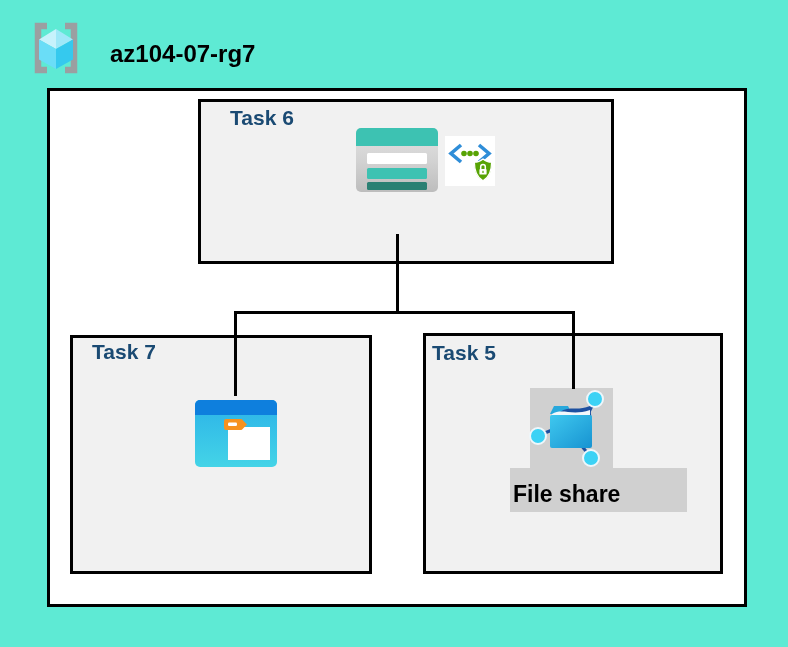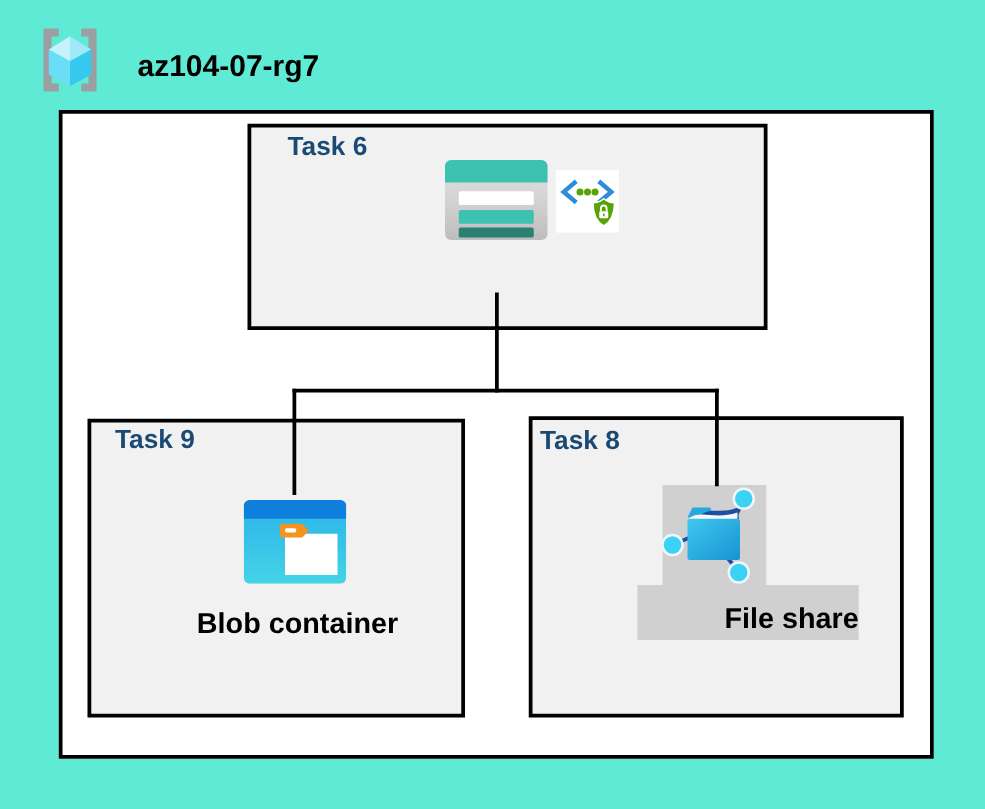--- a/index.html
+++ b/index.html
@@ -17,21 +17,21 @@
   #task1-box{left:198px;top:99px;width:416px;height:165px;}
   #task2-box{left:70px;top:335px;width:302px;height:239px;}
   #task3-box{left:423px;top:333px;width:300px;height:241px;}
   .task-label{font-size:21px;font-weight:bold;color:#1a4a73;white-space:nowrap;}
   #task1-label{left:230px;top:106px;}
   #task2-label{left:92px;top:340px;}
   #task3-label{left:432px;top:341px;}
   .item-label{font-size:23px;font-weight:bold;color:#000;white-space:nowrap;text-align:center;}
   #storage-label{left:197px;top:200px;width:400px;}
   #blob-label{left:138px;top:485px;width:200px;}
-  #fileshare-label{left:540px;top:481px;width:130px;text-align:right;padding-left:17px;}
+  #fileshare-label{left:510px;top:481px;width:130px;text-align:left;padding-left:3px;}
   
   .line{background:#000;z-index:5;}
   #conn-v-main{left:396px;top:234px;width:3px;height:80px;}
   #conn-h{left:234px;top:311px;width:341px;height:3px;}
   #conn-v-left{left:234px;top:311px;width:3px;height:85px;}
   #conn-v-right{left:572px;top:311px;width:3px;height:78px;}
   
   #rg-icon{left:24px;top:16px;}
   #storage-icon{left:355px;top:127px;}
   #secure-icon{left:445px;top:136px;background:#fff;}
@@ -60,22 +60,22 @@
   <div id="task1-box" class="abs task-box"></div>
   <div id="task2-box" class="abs task-box"></div>
   <div id="task3-box" class="abs task-box"></div>
 
   <div id="conn-v-main" class="abs line"></div>
   <div id="conn-h" class="abs line"></div>
   <div id="conn-v-left" class="abs line"></div>
   <div id="conn-v-right" class="abs line"></div>
 
   <div id="task1-label" class="abs task-label">Task 6</div>
-  <div id="task2-label" class="abs task-label">Task 9</div>
-  <div id="task3-label" class="abs task-label">Task 8</div>
+  <div id="task2-label" class="abs task-label">Task 7</div>
+  <div id="task3-label" class="abs task-label">Task 5</div>
 
   <svg id="storage-icon" class="abs" width="84" height="66" viewBox="0 0 84 66">
     <defs>
       <linearGradient id="sgrad" x1="0" y1="0" x2="0" y2="1">
         <stop offset="0" stop-color="#e2e2e2"></stop>
         <stop offset="0.5" stop-color="#d3d3d3"></stop>
         <stop offset="1" stop-color="#bdbdbd"></stop>
       </linearGradient>
     </defs>
     <rect x="1" y="1" width="82" height="64" rx="5" fill="url(#sgrad)"></rect>
@@ -106,21 +106,20 @@
         <stop offset="1" stop-color="#44d4e7"></stop>
       </linearGradient>
     </defs>
     <rect x="0" y="0" width="82" height="67" rx="5" fill="url(#bgrad)"></rect>
     <path d="M5 0 h72 a5 5 0 0 1 5 5 v10 H0 V5 a5 5 0 0 1 5-5 Z" fill="#0e7fdd"></path>
     <rect x="33" y="27" width="42" height="33" fill="#ffffff"></rect>
     <path d="M31 19 h15 a2 2 0 0 1 1.6 0.9 L52 24.5 l-4.4 4.6 a2 2 0 0 1-1.6 0.9 H31 a2 2 0 0 1-2-2 v-7 a2 2 0 0 1 2-2 Z" fill="#f6921e"></path>
     <rect x="33" y="22.5" width="9" height="3.4" rx="1.2" fill="#ffffff"></rect>
   </svg>
 
-  <div id="blob-label" class="abs item-label">Blob container</div>
 
   <div id="fileshare-gray" class="abs"></div>
   <div id="fileshare-labelbg" class="abs"></div>
 
   <svg id="fileshare-icon" class="abs" width="88" height="84" viewBox="0 0 88 84">
     <defs>
       <linearGradient id="fgrad" x1="0" y1="0" x2="1" y2="1">
         <stop offset="0" stop-color="#3fc8ef"></stop>
         <stop offset="1" stop-color="#1793d1"></stop>
       </linearGradient>

